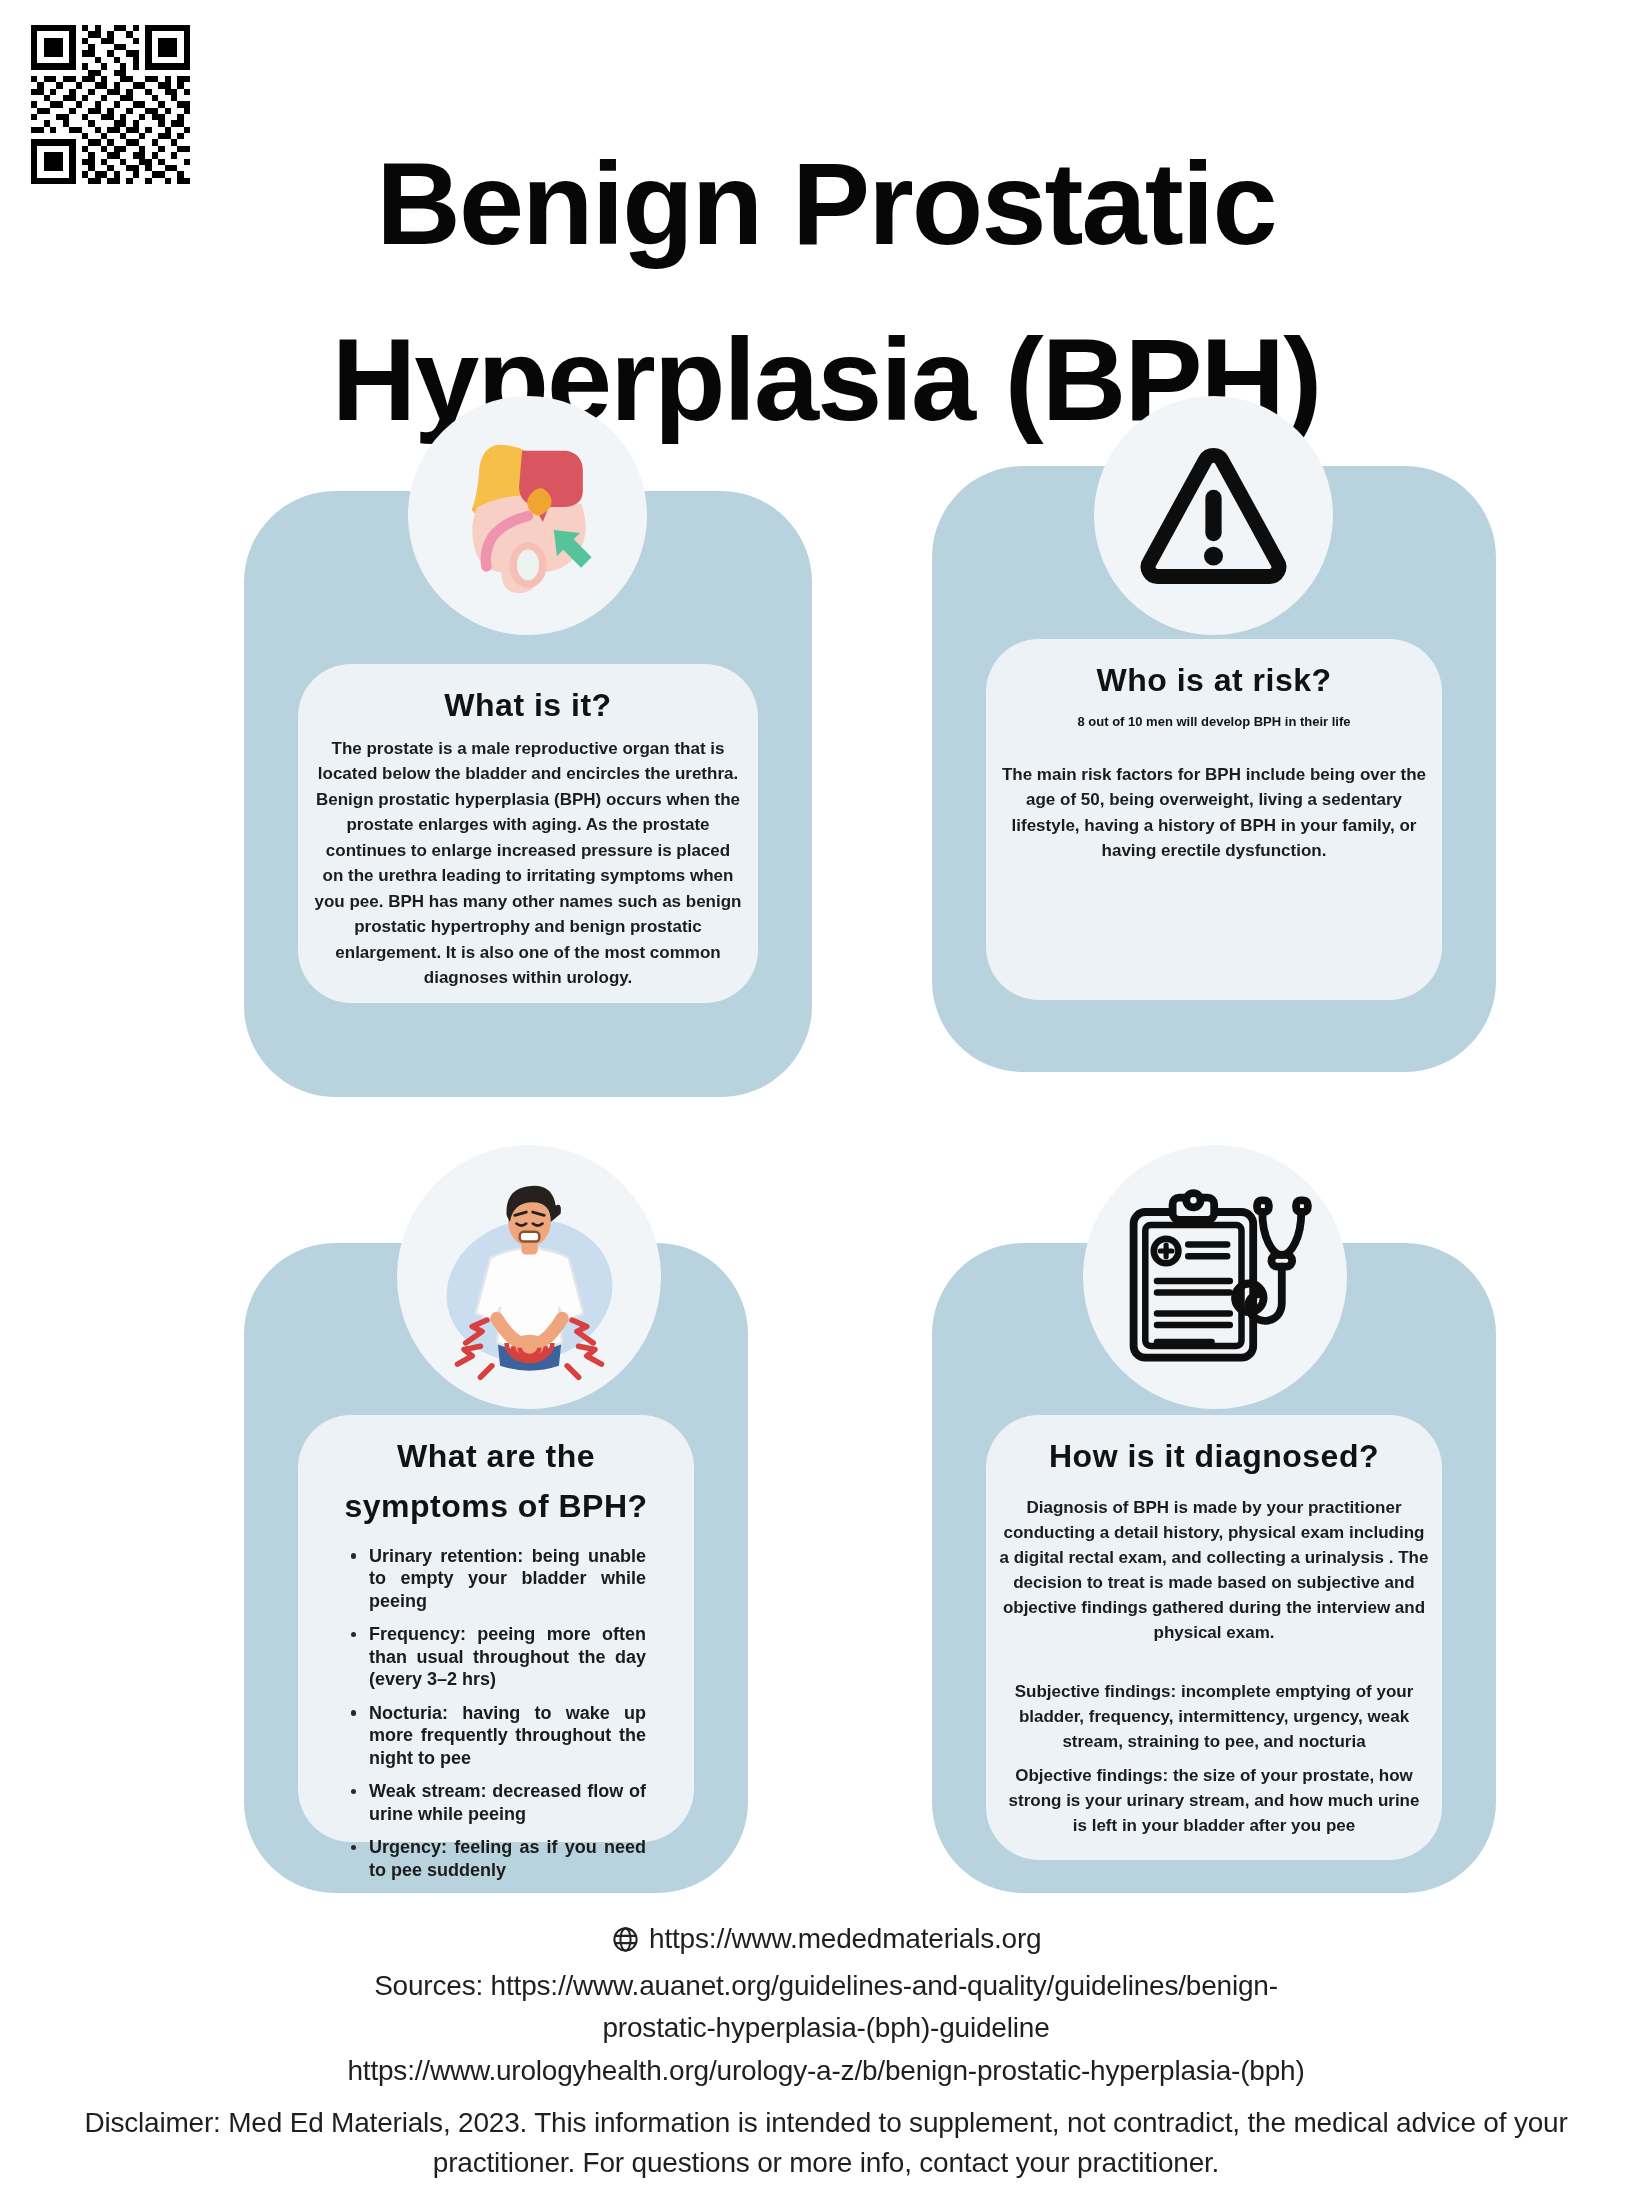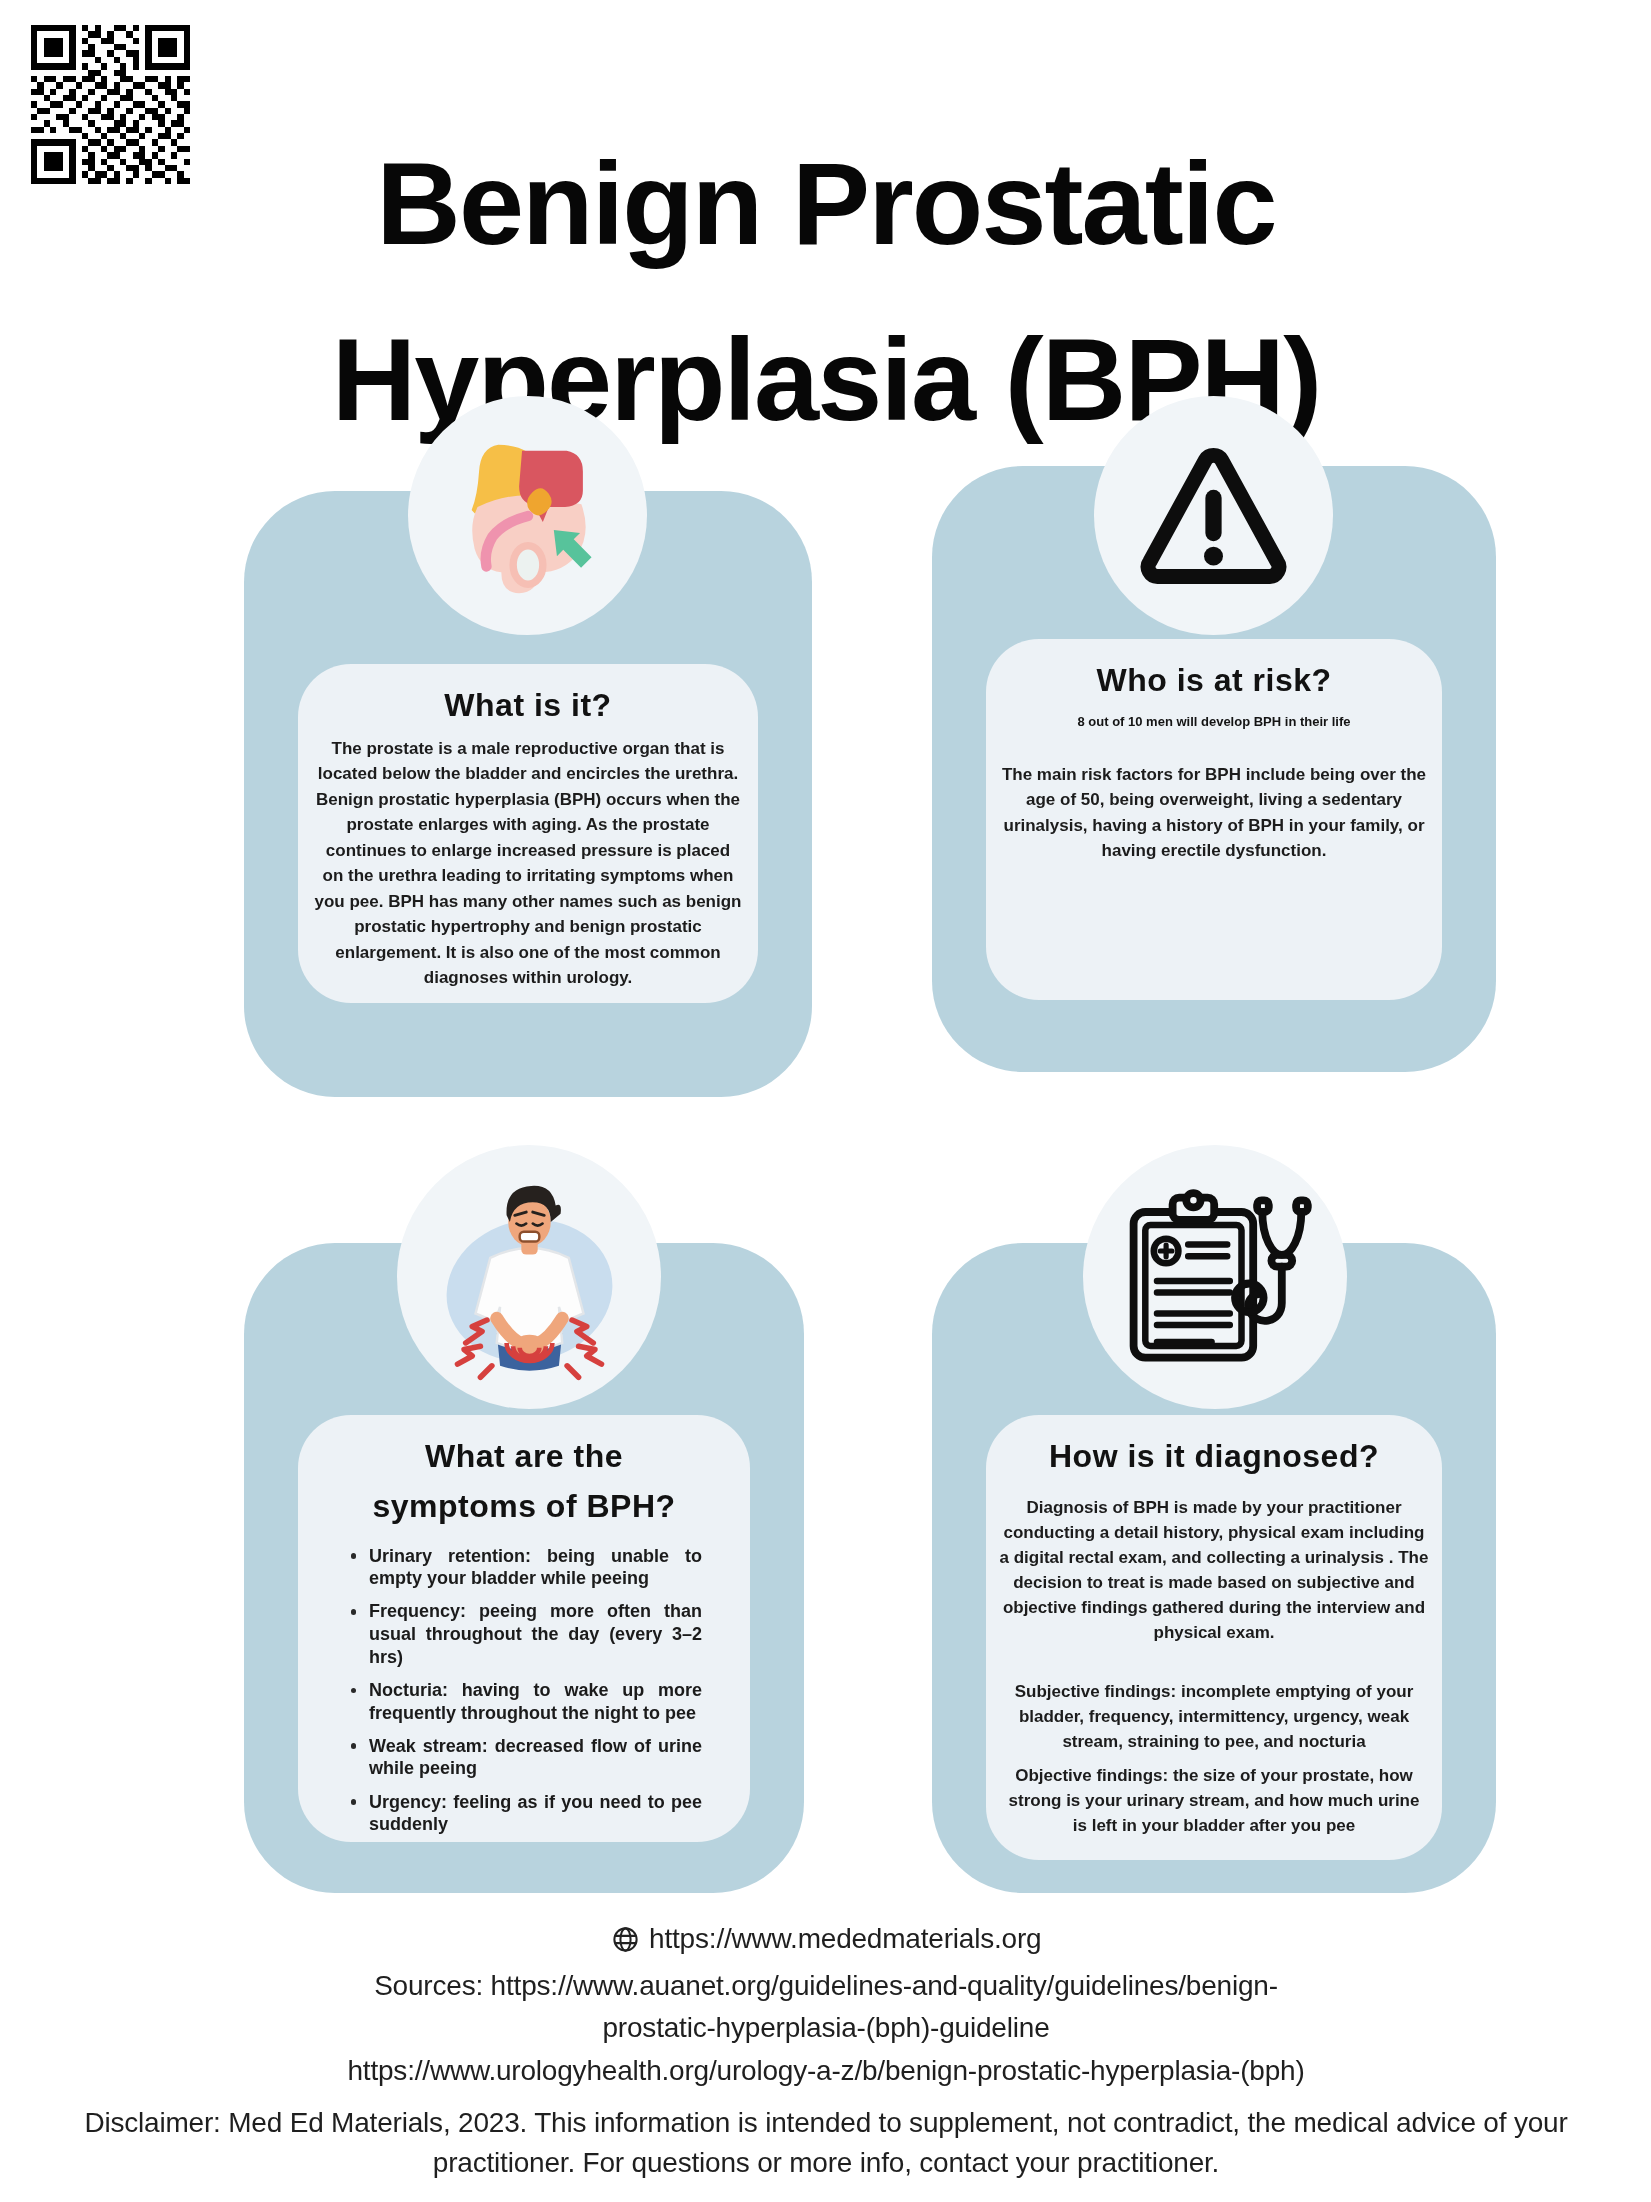--- a/index.html
+++ b/index.html
@@ -8,21 +8,21 @@
 
   
   .qr{position:absolute;left:31px;top:25px;width:159px;height:159px;}
   .main-title{position:absolute;left:0;right:0;top:38px;text-align:center;
       font-size:117px;font-weight:bold;line-height:1.5;color:#070707;letter-spacing:-1.9px;}
 
   
   .card{position:absolute;background:#b8d3de;border-radius:91px;}
   .card.a{left:244px;top:491px;width:568px;height:606px;}
   .card.b{left:932px;top:466px;width:564px;height:606px;}
-  .card.c{left:244px;top:1243px;width:560px;height:650px;}
+  .card.c{left:244px;top:1243px;width:504px;height:650px;}
   .card.d{left:932px;top:1243px;width:564px;height:650px;}
 
   .inner{position:absolute;background:#edf2f6;border-radius:53px;text-align:center;}
   .card.a .inner{inset:173px 54px 94px 54px;}
   .card.b .inner{inset:173px 54px 72px 54px;}
   .card.c .inner{inset:172px 54px 51px 54px;}
   .card.d .inner{inset:172px 54px 33px 54px;}
 
   .icon-circle{position:absolute;background:#f1f5f8;border-radius:50%;
       display:flex;align-items:center;justify-content:center;}
@@ -80,21 +80,21 @@
     <div class="inner">
       <h2 class="card-title">What is it?</h2>
       <p class="body-text">The prostate is a male reproductive organ that is located below the bladder and encircles the urethra. Benign prostatic hyperplasia (BPH) occurs when the prostate enlarges with aging.  As the prostate continues to enlarge increased pressure is placed on the urethra leading to irritating symptoms when you pee.  BPH has many other names such as benign prostatic hypertrophy and benign prostatic enlargement.  It is also one of the most common diagnoses within urology.</p>
     </div>
   </section>
 
   <section class="card b">
     <div class="inner">
       <h2 class="card-title">Who is at risk?</h2>
       <p class="stat-line">8 out of 10 men will develop BPH in their life</p>
-      <p class="body-text">The main risk factors for BPH include being over the age of 50, being overweight, living a sedentary urinalysis, having a history of BPH in your family, or having erectile dysfunction.</p>
+      <p class="body-text">The main risk factors for BPH include being over the age of 50, being overweight, living a sedentary lifestyle, having a history of BPH in your family, or having erectile dysfunction.</p>
     </div>
   </section>
 
   <section class="card c">
     <div class="inner">
       <h2 class="card-title two-line">
         <div>What are the</div>
         <div>symptoms of BPH?</div>
       </h2>
       <ul class="bullets">

